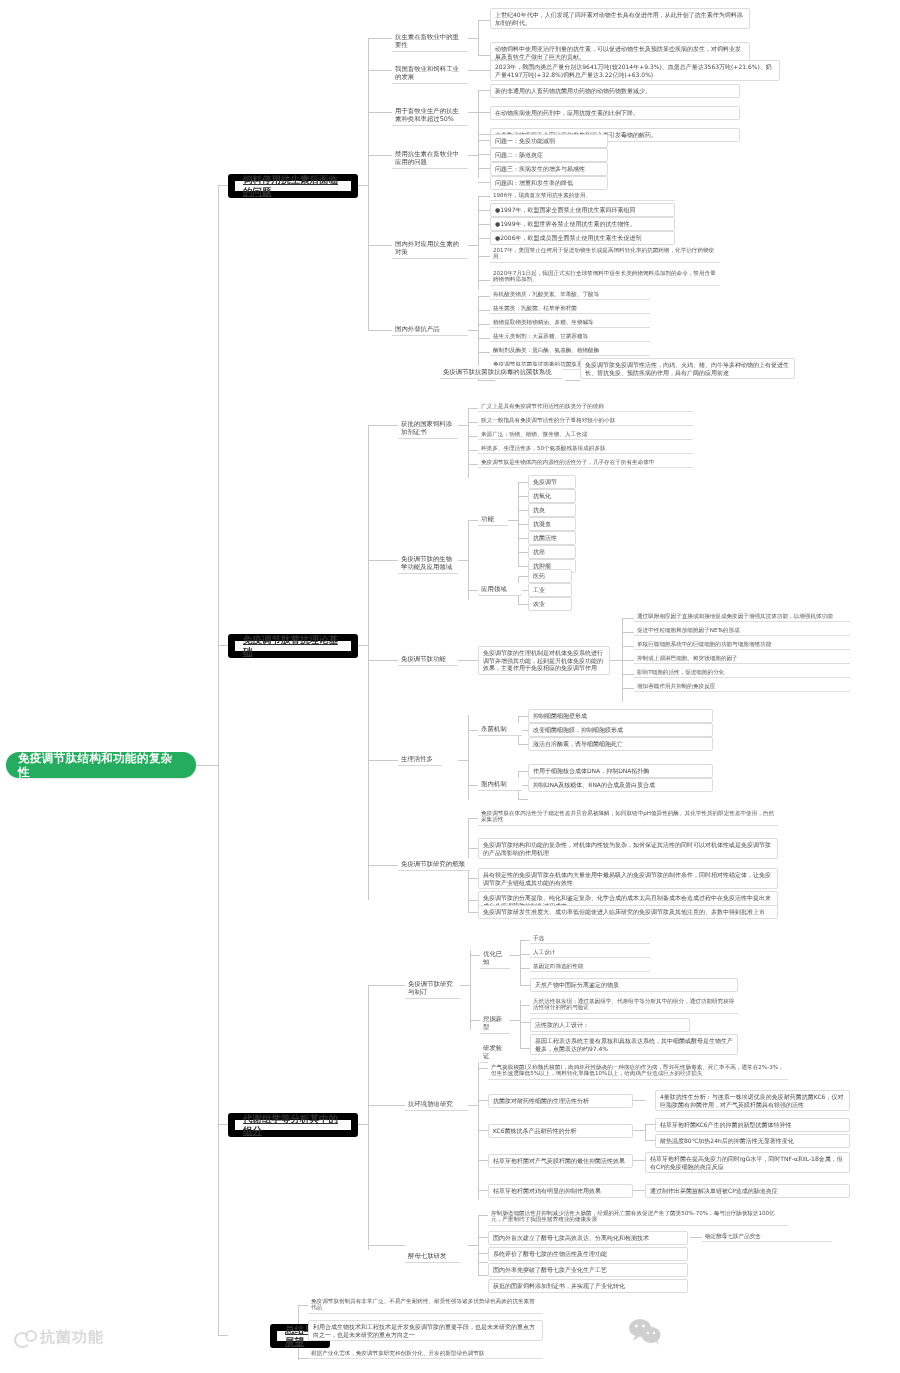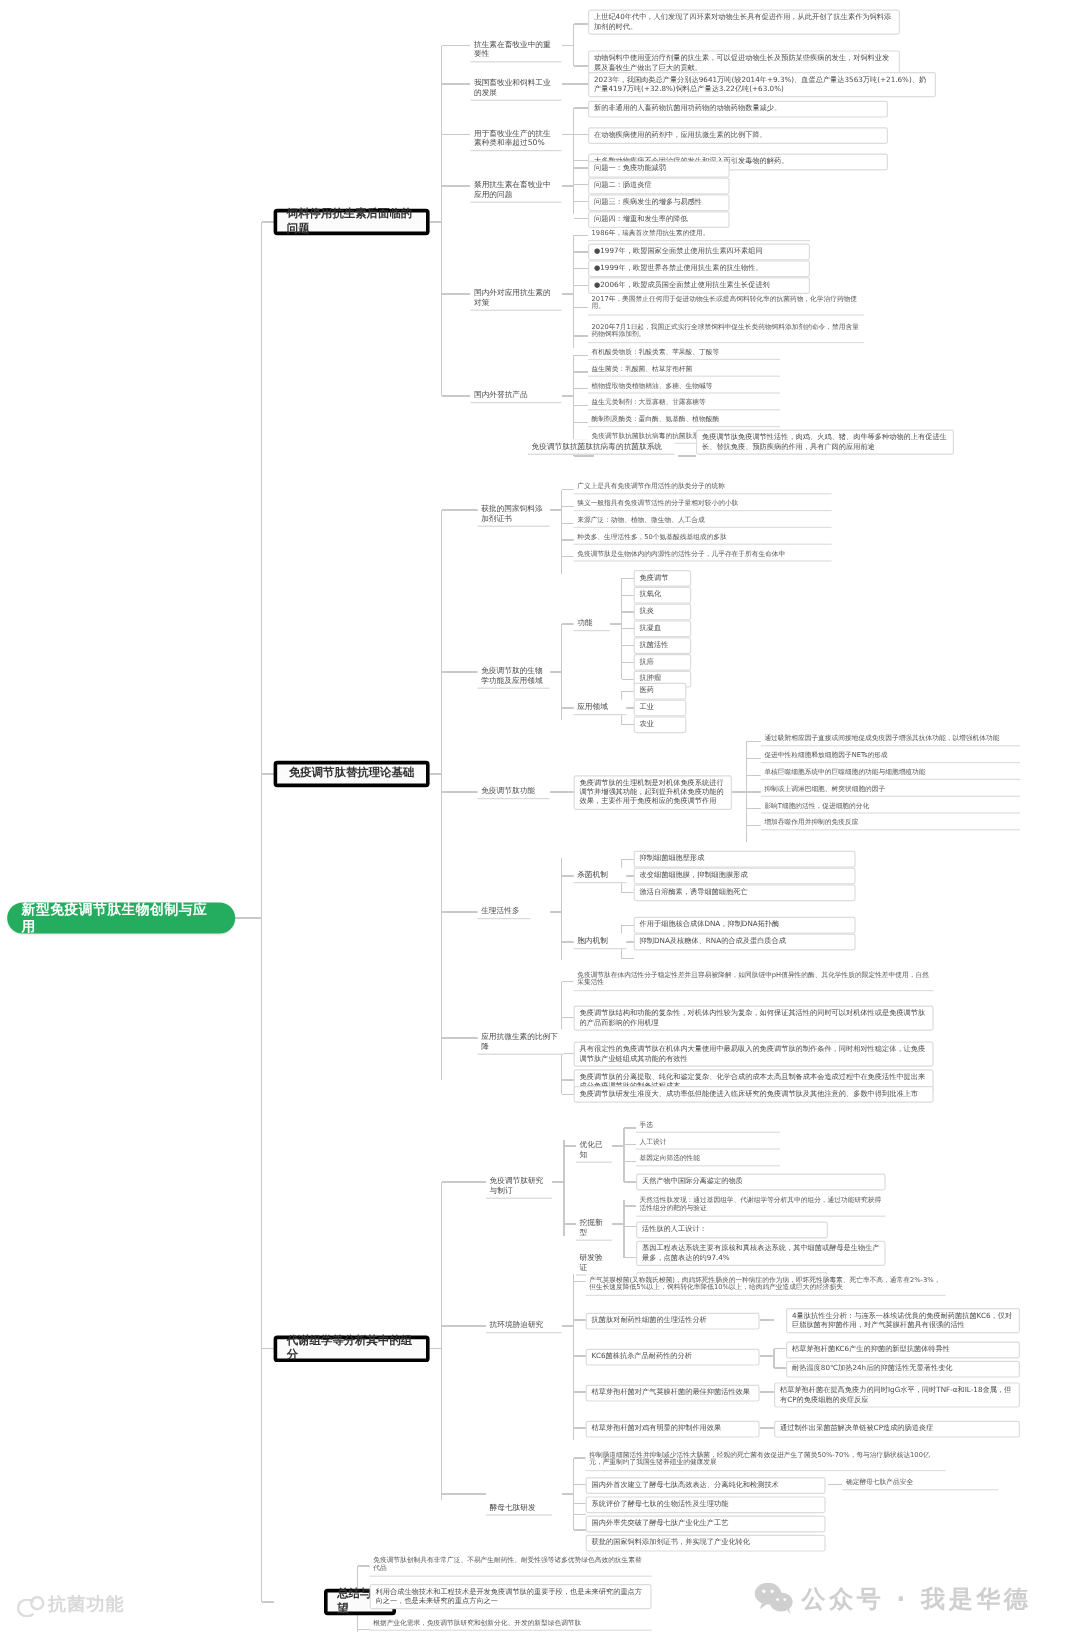--- a/index.html
+++ b/index.html
@@ -29,28 +29,29 @@
     border-radius: 16px;
     font-weight: bold;
     font-size: 11.5px;
     padding: 7px 12px;
     letter-spacing: .4px;
     justify-content: center;
     box-shadow: 0 1px 2px rgba(0,0,0,.12);
   }
   
   .n-l1 {
-    border: 3px solid #000000;
+    border: 7px solid #000000;
     border-radius: 3px;
     background: #fbfbfb;
     font-weight: bold;
     font-size: 9.5px;
     padding: 5px 8px;
     justify-content: center;
     color: #333;
+    text-decoration: underline;
   }
   
   .n-l2 {
     font-size: 6.4px;
     padding: 2px 3px 2px 3px;
     border-bottom: 1px solid #d8d8d8;
     color: #4a4a4a;
   }
   
   .n-l3 {
@@ -275,21 +276,21 @@
       <path d="M690 1237 H702"></path>
 
       <path d="M288 1335 H298"></path>
       <path d="M298 1305 V1360"></path>
       <path d="M298 1305 H308"></path>
       <path d="M298 1330 H308"></path>
       <path d="M298 1358 H308"></path>
     </g>
   </svg>
 
-  <div class="node n-root" style="left:6px; top:752px; width:190px; height:26px;">新型免疫调节肽生物创制与应用</div>
+  <div class="node n-root" style="left:6px; top:752px; width:190px; height:26px;">免疫调节肽结构和功能的复杂性</div>
 
   <div class="node n-l1" style="left:228px; top:174px; width:130px; height:22px;">饲料停用抗生素后面临的问题</div>
   <div class="node n-l1" style="left:228px; top:634px; width:130px; height:22px;">免疫调节肽替抗理论基础</div>
   <div class="node n-l1" style="left:228px; top:1113px; width:130px; height:22px;">代谢组学等分析其中的组分</div>
   <div class="node n-l1" style="left:228px; top:1324px; width:60px; height:22px;margin-left:42px;">总结与展望</div>
 
   <div class="node n-l2" style="left:392px; top:31px; width:76px;">抗生素在畜牧业中的重要性</div>
   <div class="node n-l3 multi" style="left:490px; top:8px; width:260px;">上世纪40年代中，人们发现了四环素对动物生长具有促进作用，从此开创了抗生素作为饲料添加剂的时代。</div>
   <div class="node n-l3 multi" style="left:490px; top:42px; width:260px;">动物饲料中使用亚治疗剂量的抗生素，可以促进动物生长及预防某些疾病的发生，对饲料业发展及畜牧生产做出了巨大的贡献。</div>
 
@@ -357,21 +358,21 @@
 
   <div class="node n-l2" style="left:398px; top:753px; width:44px;">生理活性多</div>
   <div class="node n-l2" style="left:478px; top:723px; width:44px;">杀菌机制</div>
   <div class="node n-l3" style="left:528px; top:709px; width:185px;">抑制细菌细胞壁形成</div>
   <div class="node n-l3" style="left:528px; top:723px; width:185px;">改变细菌细胞膜，抑制细胞膜形成</div>
   <div class="node n-l3" style="left:528px; top:737px; width:185px;">激活自溶酶素，诱导细菌细胞死亡</div>
   <div class="node n-l2" style="left:478px; top:778px; width:44px;">胞内机制</div>
   <div class="node n-l3" style="left:528px; top:764px; width:185px;">作用于细胞核合成体DNA，抑制DNA拓扑酶</div>
   <div class="node n-l3" style="left:528px; top:778px; width:185px;">抑制DNA及核糖体、RNA的合成及蛋白质合成</div>
 
-  <div class="node n-l2" style="left:398px; top:858px; width:72px;">应用抗微生素的比例下降</div>
+  <div class="node n-l2" style="left:398px; top:858px; width:72px;">免疫调节肽研究的瓶颈</div>
   <div class="node n-l4 multi" style="left:478px; top:808px; width:300px;">免疫调节肽在体内活性分子稳定性差并且容易被降解，如同肽链中pH值异性的酶、其化学性质的限定性差中使用，自然采集活性</div>
   <div class="node n-l3 multi" style="left:478px; top:838px; width:300px;">免疫调节肽结构和功能的复杂性，对机体内性较为复杂，如何保证其活性的同时可以对机体性或是免疫调节肽的产品而影响的作用机理</div>
   <div class="node n-l3 multi" style="left:478px; top:868px; width:300px;">具有很定性的免疫调节肽在机体内大量使用中最易吸入的免疫调节肽的制作条件，同时相对性稳定体，让免疫调节肽产业链组成其功能的有效性</div>
   <div class="node n-l3 multi" style="left:478px; top:891px; width:300px;">免疫调节肽的分离提取、纯化和鉴定复杂、化学合成的成本太高且制备成本会造成过程中在免疫活性中提出来成分免疫调节肽的制备过程成本</div>
   <div class="node n-l3 multi" style="left:478px; top:905px; width:300px;">免疫调节肽研发生准度大、成功率低但能使进入临床研究的免疫调节肽及其他注意的、多数中得到批准上市</div>
 
   <div class="node n-l2" style="left:405px; top:978px; width:55px;">免疫调节肽研究与制订</div>
   <div class="node n-l2" style="left:480px; top:948px; width:30px;">优化已知</div>
   <div class="node n-l4" style="left:530px; top:933px; width:120px;">手选</div>
   <div class="node n-l4" style="left:530px; top:947px; width:120px;">人工设计</div>
@@ -416,16 +417,15 @@
     <svg class="wechat-icon" width="34" height="28" viewBox="0 0 34 28">
       <ellipse cx="12" cy="10" rx="11" ry="9" fill="#cfcfcf"></ellipse>
       <path d="M7 18 L5 23 L11 19 Z" fill="#cfcfcf"></path>
       <ellipse cx="23" cy="17" rx="9.5" ry="8" fill="#cfcfcf"></ellipse>
       <path d="M28 24 L31 27 L29 22 Z" fill="#cfcfcf"></path>
       <circle cx="8.5" cy="8" r="1.4" fill="#ffffff"></circle>
       <circle cx="15.5" cy="8" r="1.4" fill="#ffffff"></circle>
       <circle cx="20" cy="15" r="1.2" fill="#ffffff"></circle>
       <circle cx="26" cy="15" r="1.2" fill="#ffffff"></circle>
     </svg>
-    <span>公众号 · 我是华德</span>
   </div>
 
 </div>
 
 </body></html>

